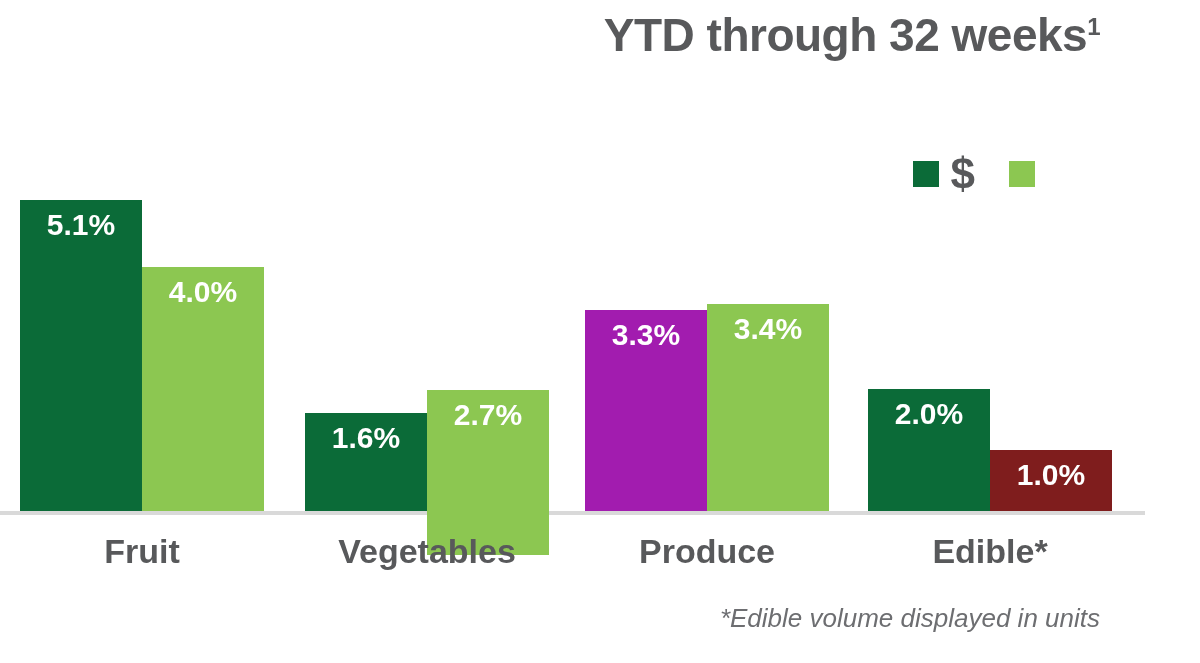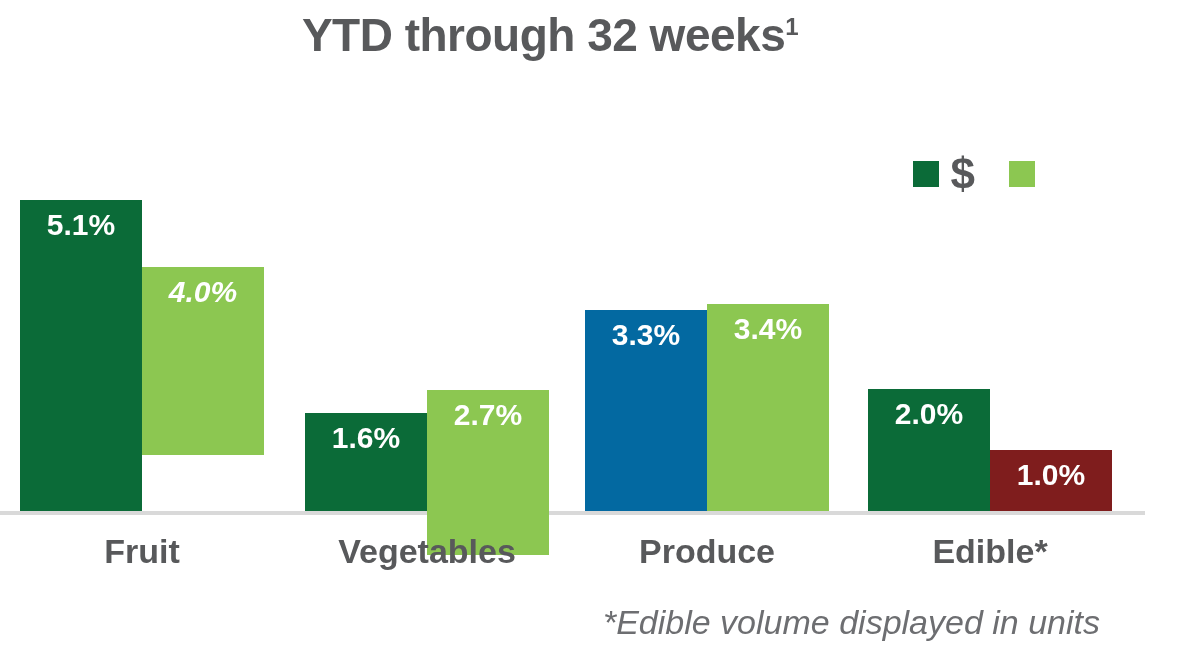--- a/index.html
+++ b/index.html
@@ -18,21 +18,21 @@
     width: 1200px;
     height: 663px;
   }
 
   
   .chart-title {
     position: absolute;
     left: 0;
     top: 8px;
     width: 1100px;
-    text-align: center;
+    text-align: right;
     font-size: 46px;
     font-weight: bold;
     color: #58595b;
     letter-spacing: -0.5px;
     white-space: nowrap;
   }
   .chart-title .sup {
     font-size: 24px;
     vertical-align: super;
     font-weight: bold;
@@ -106,21 +106,21 @@
     font-weight: bold;
     color: #58595b;
     white-space: nowrap;
   }
 
   
   .footnote {
     position: absolute;
     right: 100px;
     top: 603px;
-    font-size: 34px;
+    font-size: 26px;
     font-style: italic;
     color: #6d6e71;
     white-space: nowrap;
   }
 </style>
 </head>
 <body>
 
 <div class="page">
 
@@ -136,32 +136,32 @@
     <div class="legend-item">
       <span class="legend-swatch" style="background: rgb(140, 199, 81);"></span>
     </div>
   </div>
 
   <div class="plot" id="plot">
     <div class="axis-line"></div>
   <div class="bar" style="left: 20px; width: 122px; top: 200px; height: 311px; background: rgb(11, 107, 56);">
         <div class="bar-label">5.1%</div>
       </div>
-      <div class="bar" style="left: 142px; width: 122px; top: 267px; height: 188px; background: rgb(140, 199, 81); font-style: italic;">
+      <div class="bar" style="left: 142px; width: 122px; top: 267px; height: 244px; background: rgb(140, 199, 81);">
         <div class="bar-label">4.0%</div>
       </div>
       <div class="cat-label" style="left: -8px; width: 300px;">Fruit</div>
       <div class="bar" style="left: 305px; width: 122px; top: 413px; height: 98px; background: rgb(11, 107, 56);">
         <div class="bar-label">1.6%</div>
       </div>
       <div class="bar" style="left: 427px; width: 122px; top: 346px; height: 165px; background: rgb(140, 199, 81); margin-top: 44px;">
         <div class="bar-label">2.7%</div>
       </div>
       <div class="cat-label" style="left: 277px; width: 300px;">Vegetables</div>
-      <div class="bar" style="left: 585px; width: 122px; top: 310px; height: 201px; background: #0369a1;">
+      <div class="bar" style="left: 585px; width: 122px; top: 310px; height: 201px; background: #a21caf;">
         <div class="bar-label">3.3%</div>
       </div>
       <div class="bar" style="left: 707px; width: 122px; top: 304px; height: 207px; background: rgb(140, 199, 81);">
         <div class="bar-label">3.4%</div>
       </div>
       <div class="cat-label" style="left: 557px; width: 300px;">Produce</div>
       <div class="bar" style="left: 868px; width: 122px; top: 389px; height: 122px; background: rgb(11, 107, 56);">
         <div class="bar-label">2.0%</div>
       </div>
       <div class="bar" style="left: 990px; width: 122px; top: 450px; height: 61px; background: #7f1d1d;">

